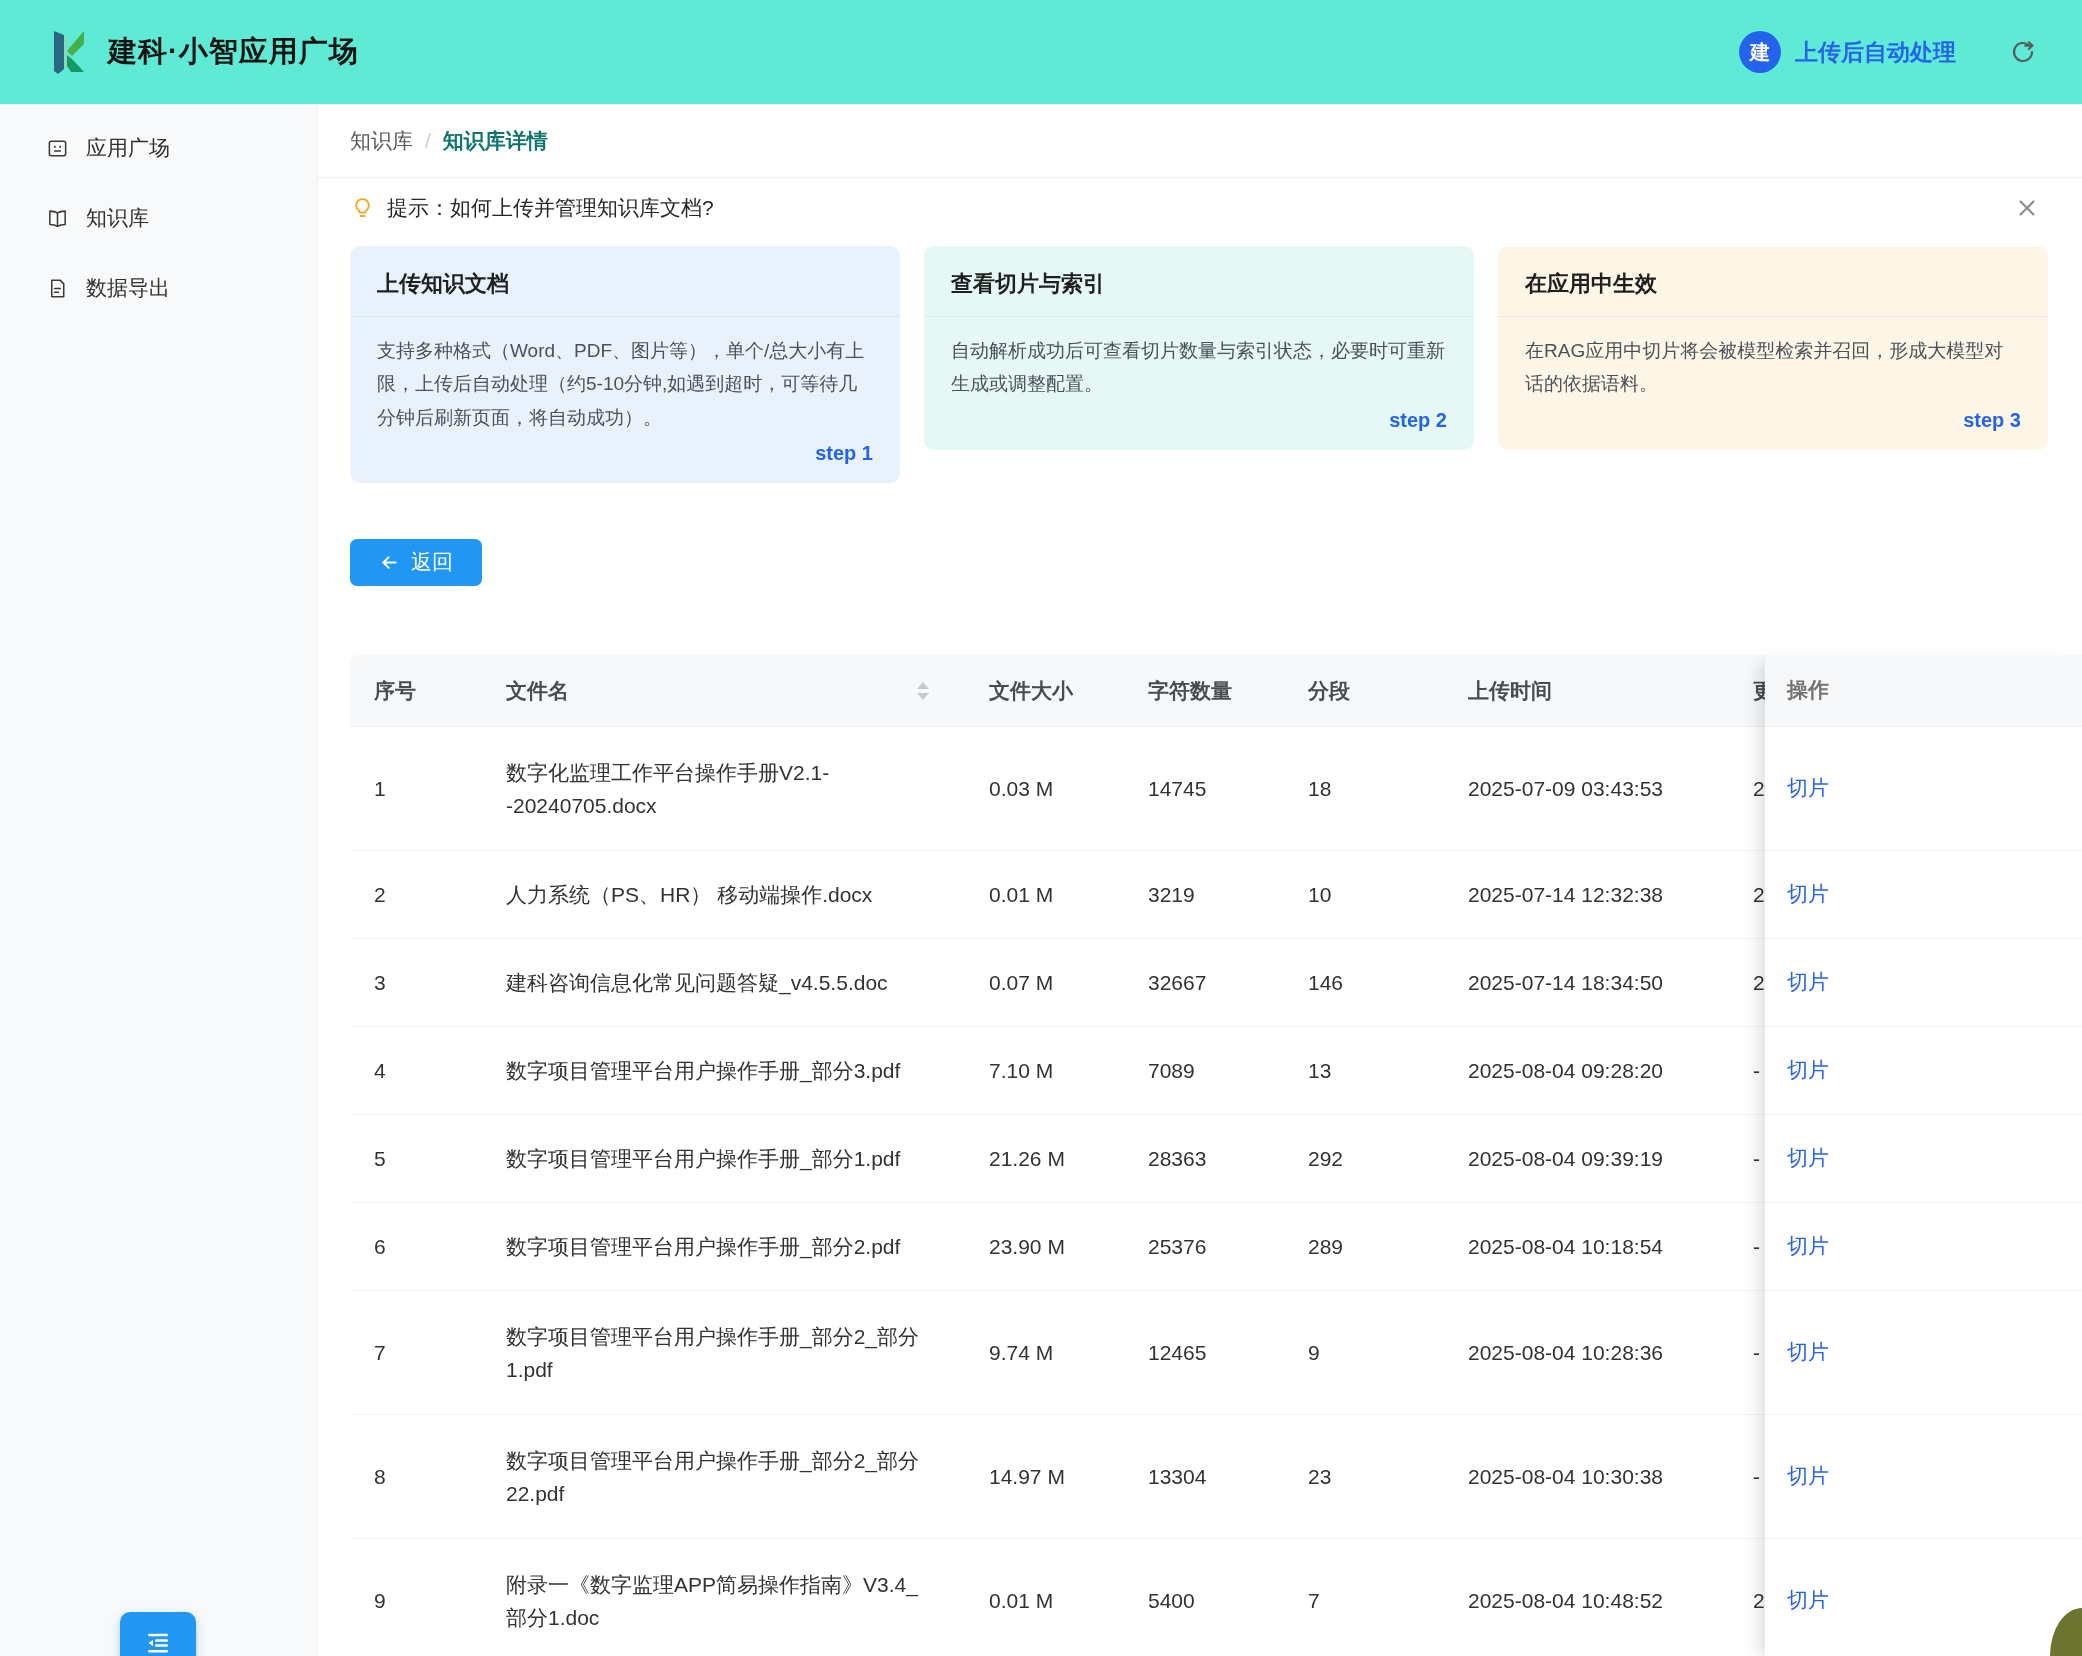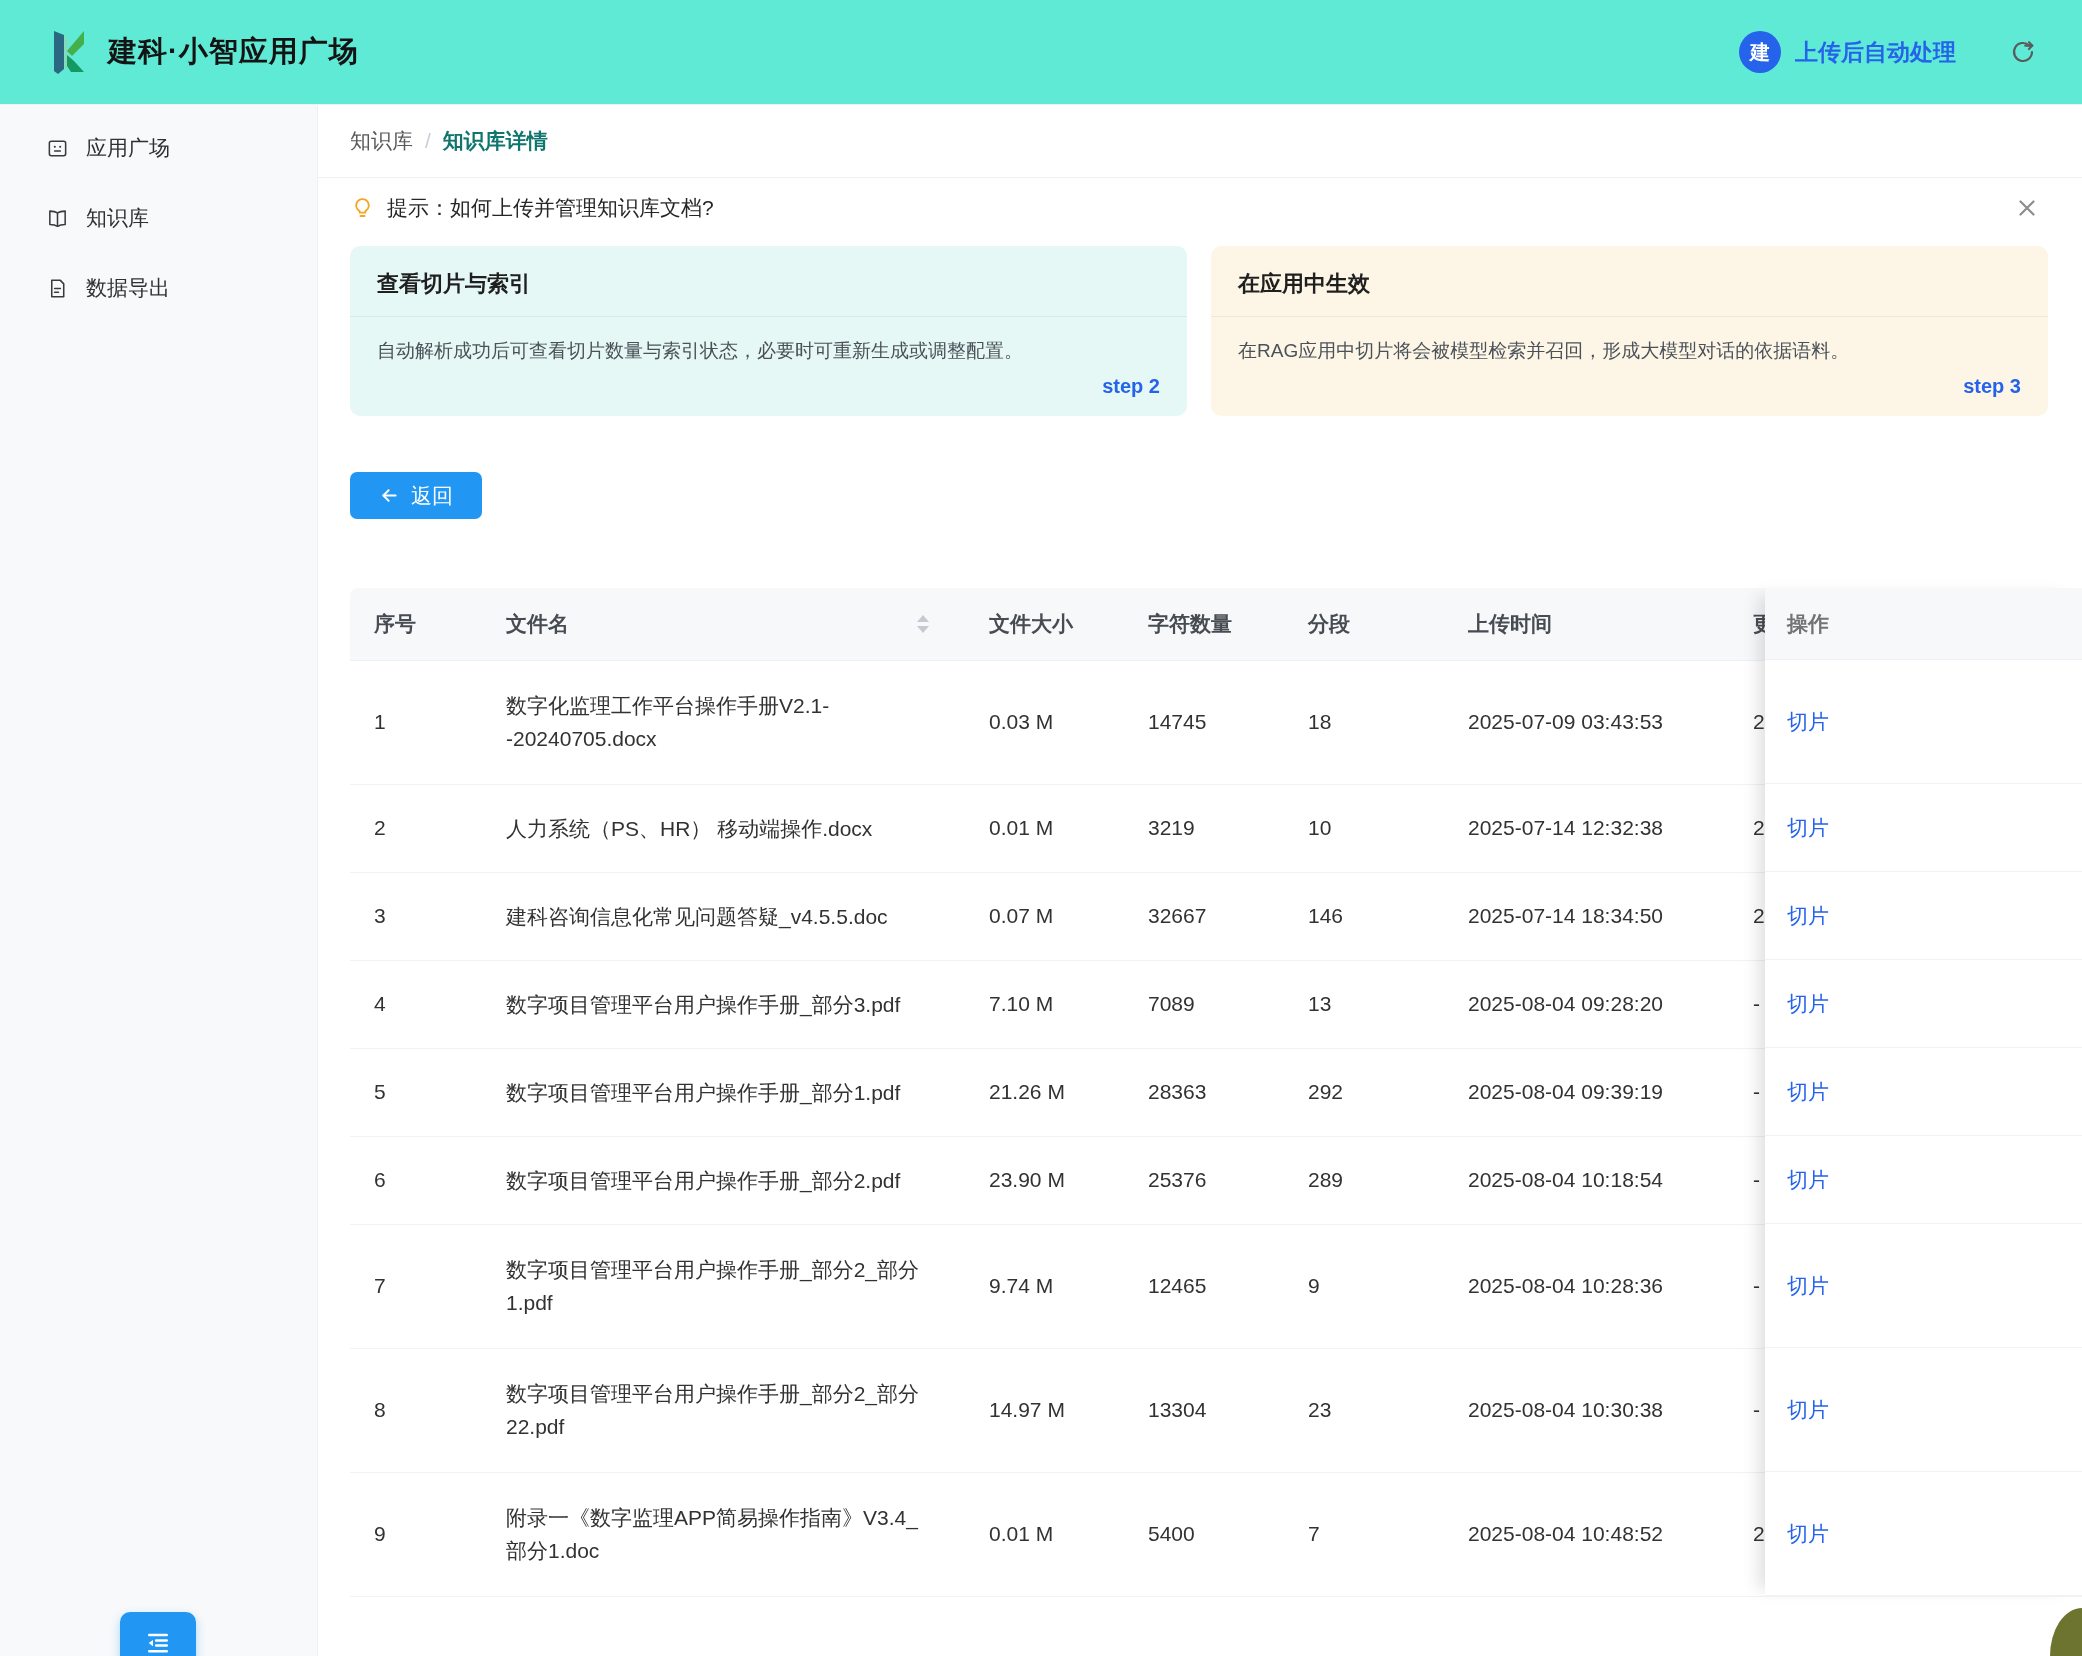--- a/index.html
+++ b/index.html
@@ -186,20 +186,25 @@
           <path d="M12 3a6 6 0 0 0-3.6 10.8c.7.5 1.1 1.3 1.1 2.2h5c0-.9.4-1.7 1.1-2.2A6 6 0 0 0 12 3z"></path>
           <path d="M10 19.2h4"></path>
         </svg>
         <span class="tip-text">提示：如何上传并管理知识库文档?</span>
         <svg class="tip-close" viewBox="0 0 24 24" fill="none" stroke="#8c8c8c" stroke-width="2" stroke-linecap="round">
           <path d="M6 6l12 12M18 6L6 18"></path>
         </svg>
       </div>
 
       <div class="cards-row">
+        <div class="step-card" style="background: rgb(233, 242, 252);">
+          <div class="card-head">上传知识文档</div>
+          <div class="card-body">支持多种格式（Word、PDF、图片等），单个/总大小有上限，上传后自动处理（约5-10分钟,如遇到超时，可等待几分钟后刷新页面，将自动成功）。</div>
+          <div class="card-step">step 1</div>
+        </div>
         <div class="step-card" style="background: rgb(229, 248, 245);">
           <div class="card-head">查看切片与索引</div>
           <div class="card-body">自动解析成功后可查看切片数量与索引状态，必要时可重新生成或调整配置。</div>
           <div class="card-step">step 2</div>
         </div>
         <div class="step-card" style="background: rgb(253, 246, 231);">
           <div class="card-head">在应用中生效</div>
           <div class="card-body">在RAG应用中切片将会被模型检索并召回，形成大模型对话的依据语料。</div>
           <div class="card-step">step 3</div>
         </div>

